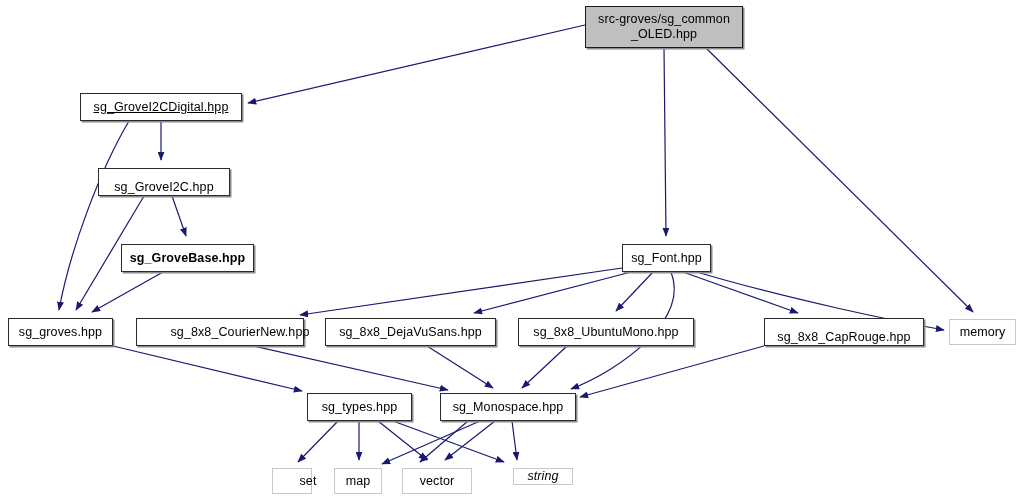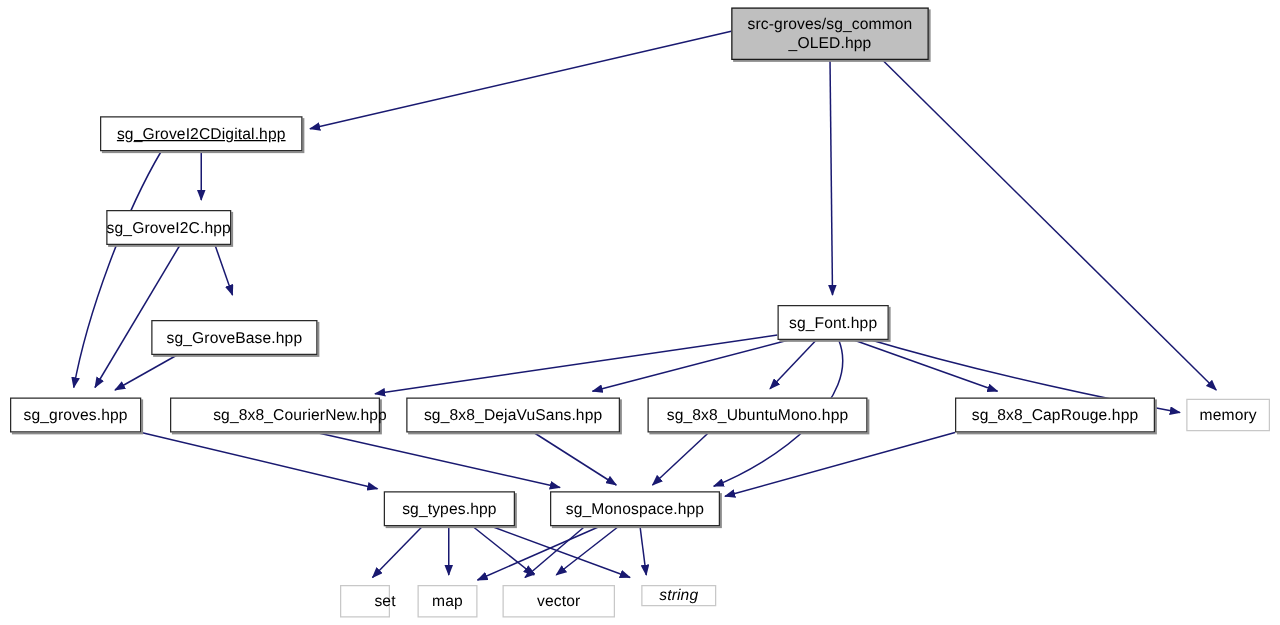--- a/index.html
+++ b/index.html
@@ -93,30 +93,30 @@
         <path d="M 495 421 L 445 460" fill="none" stroke="#191970" stroke-width="1.2" marker-end="url(#arrowhead)"></path>
         <path d="M 512 421 L 517 460" fill="none" stroke="#191970" stroke-width="1.2" marker-end="url(#arrowhead)"></path>
         <path d="M 468 421 L 420 462" fill="none" stroke="#191970" stroke-width="1.2" marker-end="url(#arrowhead)"></path>
       </g>
   </svg>
 
   <div id="nodes-layer">
       <div class="node-box root" style="left: 585px; top: 6px; width: 158px; height: 42px;"><span class="node-label">src-groves/sg_common
 _OLED.hpp</span></div>
       <div class="node-box" style="left: 80px; top: 93px; width: 162px; height: 28px; text-decoration: underline;"><span class="node-label">sg_GroveI2CDigital.hpp</span></div>
-      <div class="node-box" style="left: 85px; top: 168px; width: 100px; height: 28px;"><span class="node-label">sg_GroveI2C.hpp</span></div>
-      <div class="node-box" style="left: 121px; top: 256px; width: 133px; height: 28px;"><span class="node-label">sg_GroveBase.hpp</span></div>
+      <div class="node-box" style="left: 98px; top: 168px; width: 132px; height: 28px; align-items: flex-end;"><span class="node-label">sg_GroveI2C.hpp</span></div>
+      <div class="node-box" style="left: 121px; top: 244px; width: 133px; height: 28px; font-weight: bold;"><span class="node-label">sg_GroveBase.hpp</span></div>
       <div class="node-box" style="left: 622px; top: 244px; width: 89px; height: 28px;"><span class="node-label">sg_Font.hpp</span></div>
       <div class="node-box" style="left: 8px; top: 318px; width: 105px; height: 28px;"><span class="node-label">sg_groves.hpp</span></div>
       <div class="node-box" style="left: 136px; top: 318px; width: 168px; height: 28px; padding-left: 40px;"><span class="node-label">sg_8x8_CourierNew.hpp</span></div>
       <div class="node-box" style="left: 325px; top: 318px; width: 171px; height: 28px;"><span class="node-label">sg_8x8_DejaVuSans.hpp</span></div>
       <div class="node-box" style="left: 518px; top: 318px; width: 176px; height: 28px;"><span class="node-label">sg_8x8_UbuntuMono.hpp</span></div>
-      <div class="node-box" style="left: 764px; top: 318px; width: 160px; height: 28px;"><span class="node-label">sg_8x8_CapRouge.hpp</span></div>
+      <div class="node-box" style="left: 764px; top: 318px; width: 160px; height: 28px; align-items: flex-end;"><span class="node-label">sg_8x8_CapRouge.hpp</span></div>
       <div class="node-box system" style="left: 949px; top: 319px; width: 67px; height: 26px;"><span class="node-label">memory</span></div>
       <div class="node-box" style="left: 307px; top: 393px; width: 105px; height: 28px;"><span class="node-label">sg_types.hpp</span></div>
       <div class="node-box" style="left: 440px; top: 393px; width: 136px; height: 28px;"><span class="node-label">sg_Monospace.hpp</span></div>
       <div class="node-box system" style="left: 272px; top: 468px; width: 40px; height: 26px; padding-left: 32px;"><span class="node-label">set</span></div>
       <div class="node-box system" style="left: 334px; top: 468px; width: 48px; height: 26px;"><span class="node-label">map</span></div>
-      <div class="node-box system" style="left: 402px; top: 468px; width: 90px; height: 26px;"><span class="node-label">vector</span></div>
+      <div class="node-box system" style="left: 402px; top: 468px; width: 70px; height: 26px;"><span class="node-label">vector</span></div>
       <div class="node-box system" style="left: 513px; top: 468px; width: 60px; height: 17px; font-style: italic;"><span class="node-label">string</span></div>
     </div>
 
 </div>
 
 </body></html>

